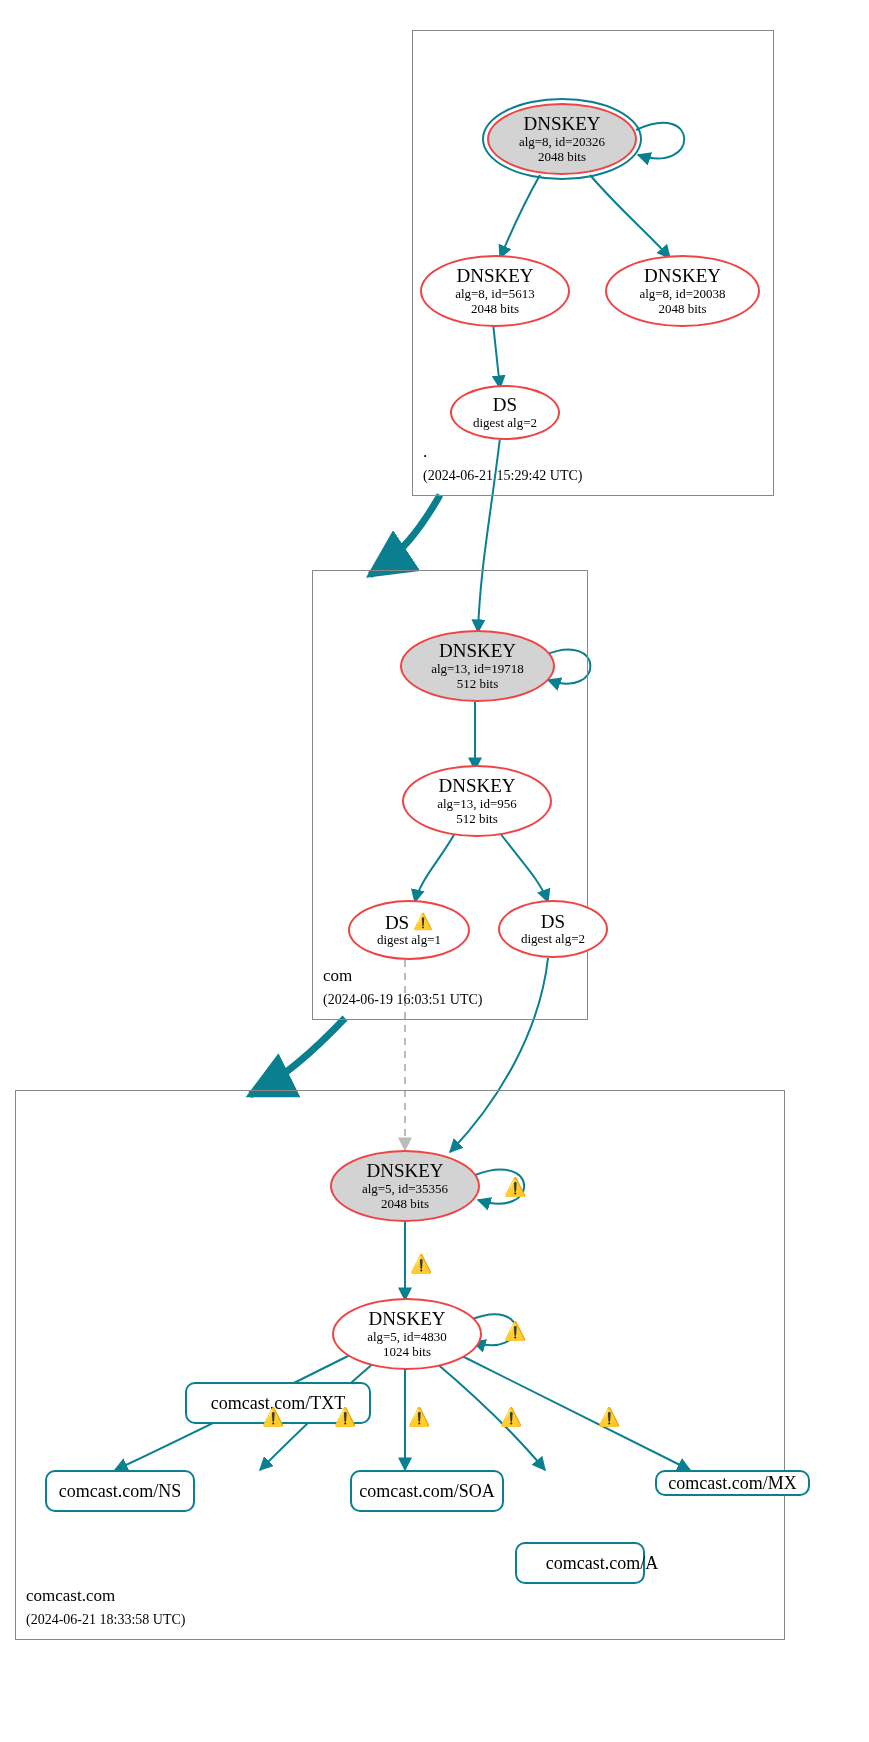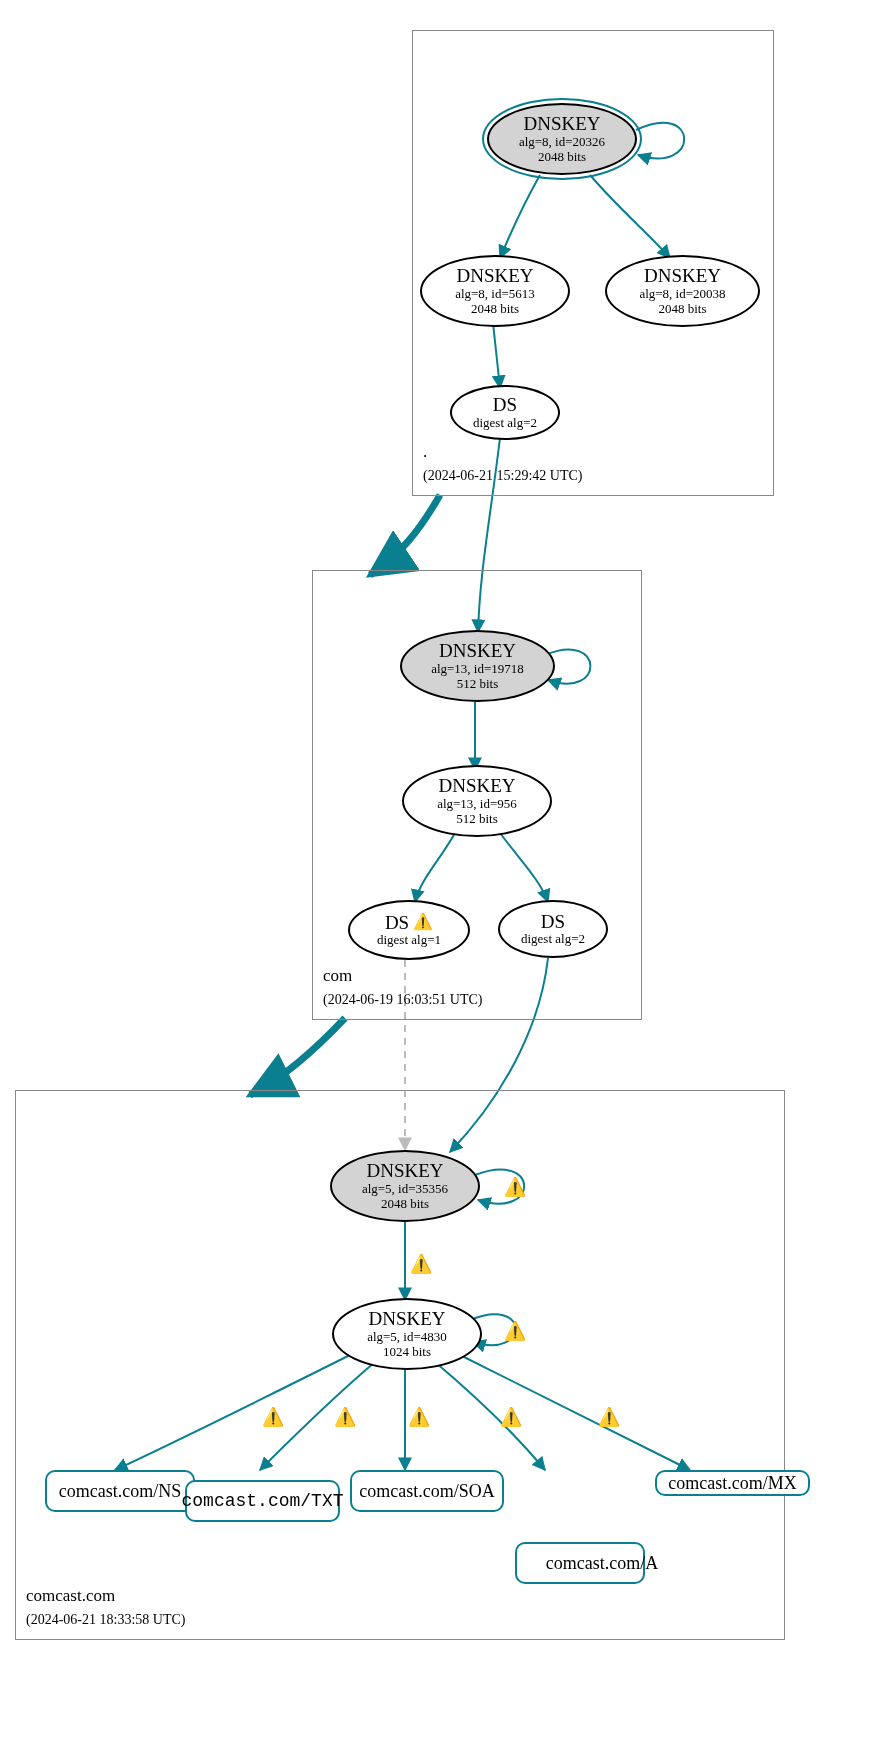--- a/index.html
+++ b/index.html
@@ -22,21 +22,21 @@
     bottom: 8px;
     font-size: 17px;
     color: #000;
     line-height: 1.35;
   }
   .zone-label .ts {
     font-size: 14px;
   }
   .node {
     position: absolute;
-    border: 2px solid #000000;
+    border: 2px solid #ef4444;
     text-align: center;
     display: flex;
     flex-direction: column;
     align-items: center;
     justify-content: center;
     box-sizing: border-box;
     line-height: 1.15;
   }
   .node.ellipse {
     border-radius: 50%;
@@ -132,21 +132,21 @@
   <path d="M460,1355 C550,1400 630,1440 690,1470" stroke="#0a7f8f" stroke-width="2" fill="none" marker-end="url(#arrow-teal)"></path>
 </svg>
 
 <div class="zone-box" style="left:412px; top:30px; width:362px; height:466px;">
   <div class="zone-label">
     <span>.</span><br>
     <span class="ts">(2024-06-21 15:29:42 UTC)</span>
   </div>
 </div>
 
-<div class="zone-box" style="left:312px; top:570px; width:330px; height:450px;">
+<div class="zone-box" style="left:312px; top:570px; width:276px; height:450px;">
   <div class="zone-label">
     <span>com</span><br>
     <span class="ts">(2024-06-19 16:03:51 UTC)</span>
   </div>
 </div>
 
 <div class="zone-box" style="left:15px; top:1090px; width:770px; height:550px;">
   <div class="zone-label">
     <span>comcast.com</span><br>
     <span class="ts">(2024-06-21 18:33:58 UTC)</span>
@@ -209,21 +209,21 @@
 
 <div class="node ellipse white" style="left:332px; top:1298px; width:150px; height:72px;">
   <div class="title">DNSKEY</div>
   <div class="sub">alg=5, id=4830</div>
   <div class="sub">1024 bits</div>
 </div>
 
 <div class="rrnode" style="left:25px;  top:1470px; width:150px; height:42px;margin-left:20px;">
     <span>comcast.com/NS</span>
   </div>
-<div class="rrnode" style="left:185px; top:1480px; width:155px; height:42px;font-family:Liberation Mono, monospace;">
+<div class="rrnode" style="left:185px; top:1382px; width:186px; height:42px;">
     <span>comcast.com/TXT</span>
   </div>
 <div class="rrnode" style="left:350px; top:1470px; width:154px; height:42px;">
     <span>comcast.com/SOA</span>
   </div>
 <div class="rrnode" style="left:515px; top:1542px; width:130px; height:42px;padding-left:44px;">
     <span>comcast.com/A</span>
   </div>
 <div class="rrnode" style="left:655px; top:1470px; width:155px; height:26px;">
     <span>comcast.com/MX</span>

